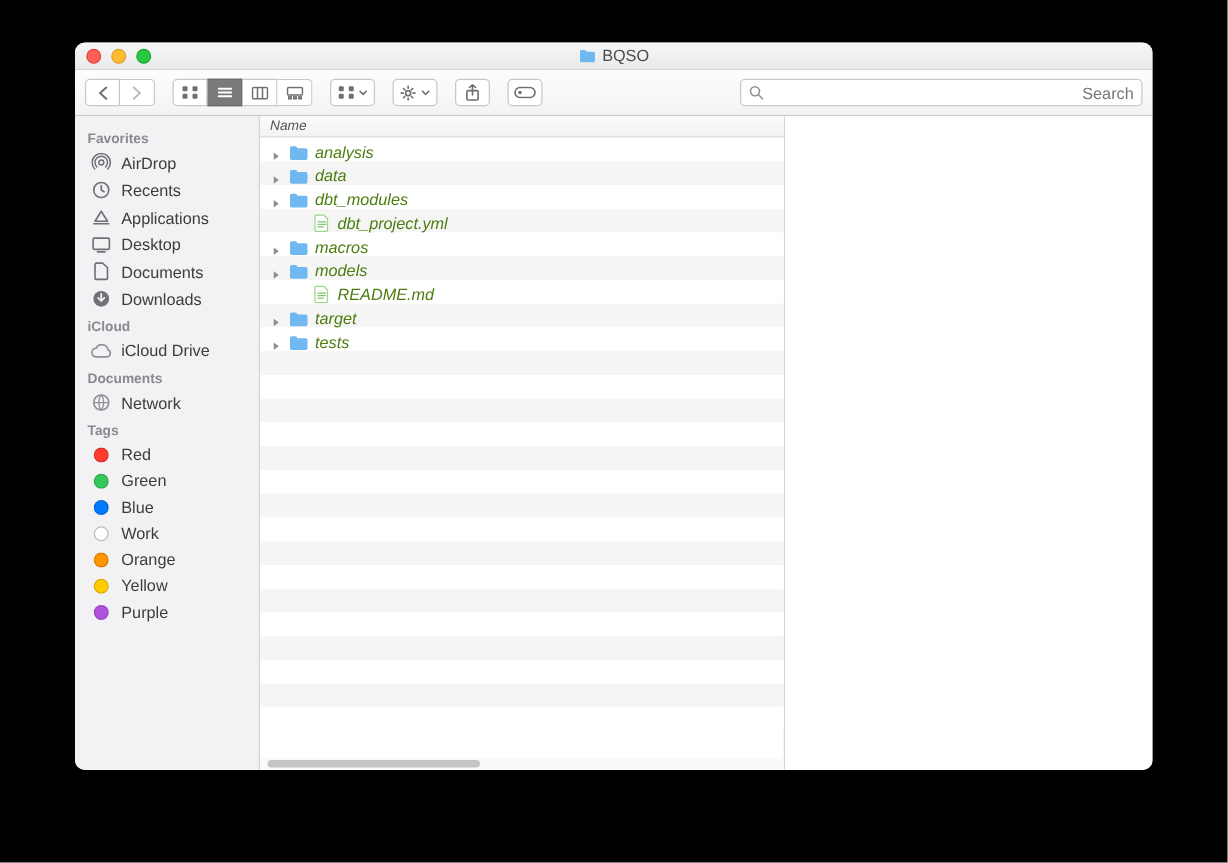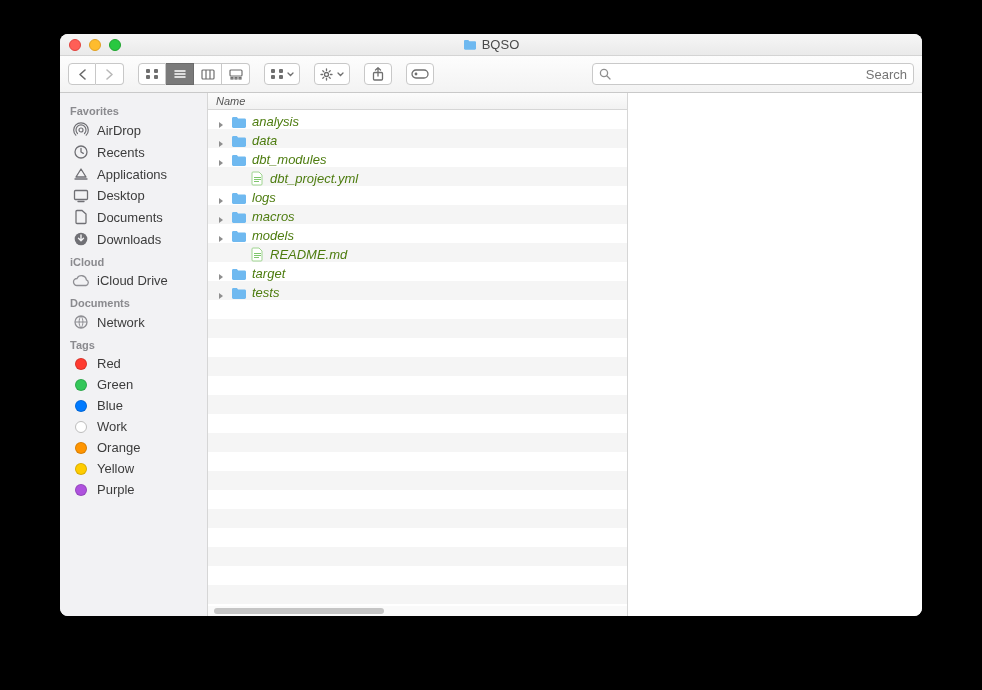--- a/index.html
+++ b/index.html
@@ -407,33 +407,20 @@
               <span class="disclosure">
                 <svg width="7" height="8" viewBox="0 0 7 8">
                   <path d="M1 1l4 3-4 3z" fill="#8e8e8e"></path>
                 </svg>
               </span>
               <span class="ficon">
                 <svg width="16" height="13" viewBox="0 0 16 13">
                   <path d="M1 2.4C1 1.6 1.6 1 2.4 1h3.5l1.2 1.5h6.5c.8 0 1.4.6 1.4 1.4v6.7c0 .8-.6 1.4-1.4 1.4H2.4C1.6 12 1 11.4 1 10.6V2.4z" fill="#6fb9f0"></path>
                 </svg>
               </span>
-              <span>logs</span>
-            </div>
-            <div class="row">
-              <span class="disclosure">
-                <svg width="7" height="8" viewBox="0 0 7 8">
-                  <path d="M1 1l4 3-4 3z" fill="#8e8e8e"></path>
-                </svg>
-              </span>
-              <span class="ficon">
-                <svg width="16" height="13" viewBox="0 0 16 13">
-                  <path d="M1 2.4C1 1.6 1.6 1 2.4 1h3.5l1.2 1.5h6.5c.8 0 1.4.6 1.4 1.4v6.7c0 .8-.6 1.4-1.4 1.4H2.4C1.6 12 1 11.4 1 10.6V2.4z" fill="#6fb9f0"></path>
-                </svg>
-              </span>
               <span>macros</span>
             </div>
             <div class="row">
               <span class="disclosure">
                 <svg width="7" height="8" viewBox="0 0 7 8">
                   <path d="M1 1l4 3-4 3z" fill="#8e8e8e"></path>
                 </svg>
               </span>
               <span class="ficon">
                 <svg width="16" height="13" viewBox="0 0 16 13">

